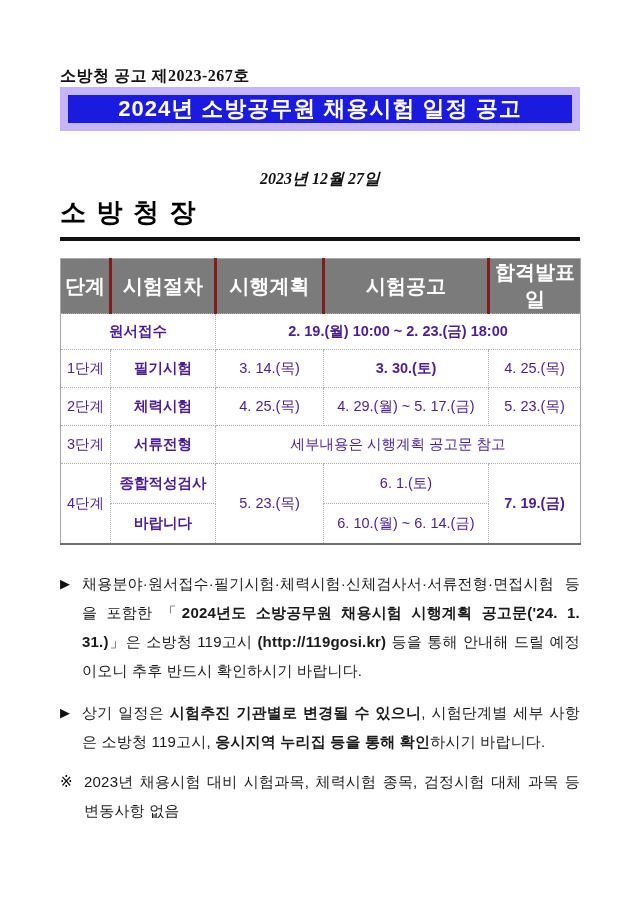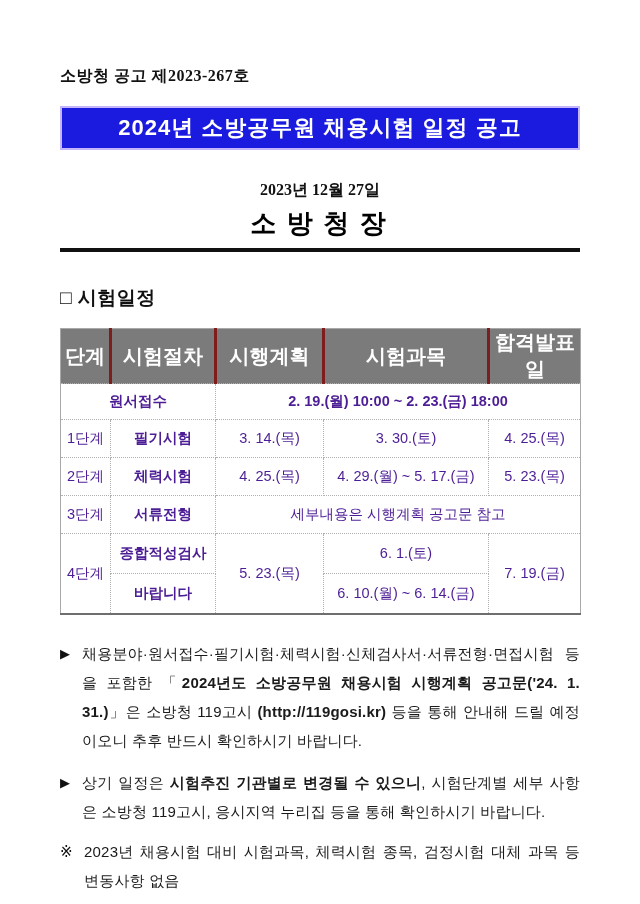--- a/index.html
+++ b/index.html
@@ -22,47 +22,46 @@
     width:640px;height:692px;
     padding:66px 60px 17px 60px;
   }
   
   .notice-number{
     font-family:"Liberation Serif","DejaVu Serif",serif;
     font-size:16px;font-weight:bold;color:#111;
     letter-spacing:0.5px;
   }
   .banner{
-    margin-top:19px;
     height:44px;
     background:var(--banner-bg,#1b1be0);
-    border:2px solid #c4b5fd;
+    border:8px solid #c4b5fd;
     display:flex;align-items:center;justify-content:center;
   }
   .banner span{
     color:var(--banner-text,#fff);
     font-size:22px;font-weight:bold;
     letter-spacing:1px;
   }
   .intro{
     margin-top:30px;
     padding-left:16px;
     font-family:"Liberation Serif","DejaVu Serif",serif;
     font-size:16px;color:#111;
     letter-spacing:0.3px;
   }
   .announce-date{
-    margin-top:30px;
+    margin-top:38px;
     text-align:center;
     font-family:"Liberation Serif","DejaVu Serif",serif;
-    font-size:16px;font-weight:bold;color:#111;
+    font-size:16px;font-weight:bold;color:#111;font-style:italic;
   }
   .signer{
     margin-top:5px;
-    text-align:center;
+    text-align:left;
     font-family:"Liberation Serif","DejaVu Serif",serif;
     font-size:26px;font-weight:bold;color:#000;
     letter-spacing:2px;
     padding-right:2px;
   }
   .divider{
     margin-top:7px;
     height:4px;background:#111;border:none;
   }
   
@@ -90,21 +89,21 @@
   table.schedule td{
     border:1px dotted #b0b0b0;
     font-size:14.5px;
     text-align:center;vertical-align:middle;
     height:38px;
     color:#4c1d95;
   }
   tr.row-application td{height:36px;}
   tr.row-stage4a td, tr.row-stage4b td{height:40px;}
   .bold{font-weight:bold;}
-  .blue{color:var(--highlight-blue,#1a1aa6);font-weight:normal;}
+  .blue{color:var(--highlight-blue,#1a1aa6);font-weight:bold;}
   
   .notes{margin-top:24px;}
   .note-item{
     display:flex;
     font-size:15px;
     line-height:29px;
     color:#1a1a1a;
     margin-bottom:13px;
   }
   .note-item .marker{
@@ -132,36 +131,35 @@
     <span>2024년 소방공무원 채용시험 일정 공고</span>
   </div>
 
 
   <div class="announce-date">2023년 12월 27일</div>
 
   <div class="signer">소 방 청 장</div>
 
   <hr class="divider">
 
-  <h2 class="section-title">□ 시험일정</h2>
 
   <table class="schedule">
     <colgroup>
       <col style="width:50px">
         <col style="width:105px">
         <col style="width:108px">
         <col style="width:165px">
         <col style="width:92px">
     </colgroup>
     <thead>
       <tr>
         <th>단계</th>
         <th>시험절차</th>
         <th>시행계획</th>
-        <th>시험과목</th>
+        <th>시험공고</th>
         <th>합격발표일</th>
       </tr>
     </thead>
     <tbody>
       <tr class="row-application">
         <td colspan="2" class="bold">원서접수</td>
         <td colspan="3" class="bold">2. 19.(월) 10:00 ~ 2. 23.(금) 18:00</td>
       </tr>
       <tr>
         <td>1단계</td>
@@ -196,21 +194,21 @@
     </tbody>
   </table>
 
   <div class="notes">
     <div class="note-item">
       <span class="marker">▶</span>
       <span class="note-text"><span>채용분야·원서접수·필기시험·체력시험·신체검사서·서류전형·면접시험 등을 포함한 「</span><span style="font-weight: bold;">2024년도 소방공무원 채용시험 시행계획 공고문('24. 1. 31.)</span><span>」은 소방청 119고시 </span><span style="font-weight: bold;">(http://119gosi.kr)</span><span> 등을 통해 안내해 드릴 예정이오니 추후 반드시 확인하시기 바랍니다.</span></span>
     </div>
     <div class="note-item">
       <span class="marker">▶</span>
-      <span class="note-text"><span>상기 일정은 </span><span style="font-weight: bold;">시험추진 기관별로 변경될 수 있으니</span><span>, 시험단계별 세부 사항은 소방청 119고시, </span><span style="font-weight: normal;">응시지역 누리집 등을 통해 확인</span><span>하시기 바랍니다.</span></span>
+      <span class="note-text"><span>상기 일정은 </span><span style="font-weight: bold;">시험추진 기관별로 변경될 수 있으니</span><span>, 시험단계별 세부 사항은 소방청 119고시, </span><span style="font-weight: bold;">응시지역 누리집 등을 통해 확인</span><span>하시기 바랍니다.</span></span>
     </div>
     <div class="note-item ref">
       <span class="marker">※</span>
       <span class="note-text"><span>2023년 채용시험 대비 시험과목, 체력시험 종목, 검정시험 대체 과목 등 변동사항 없음</span></span>
     </div>
   </div>
 
 </div>
 
 </body></html>

